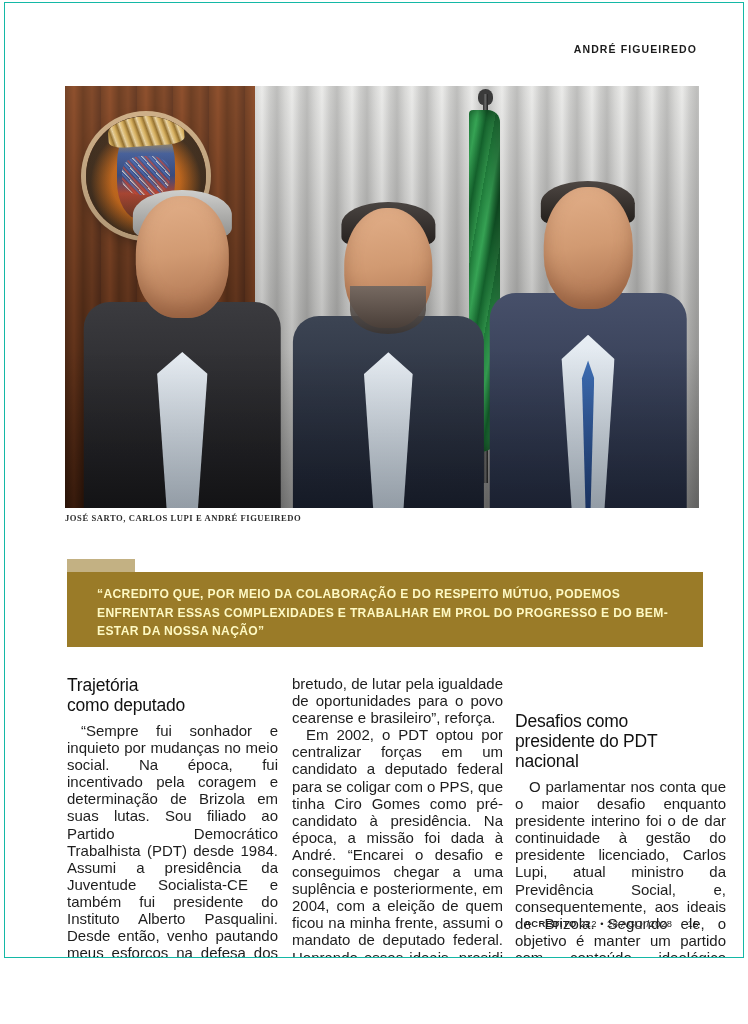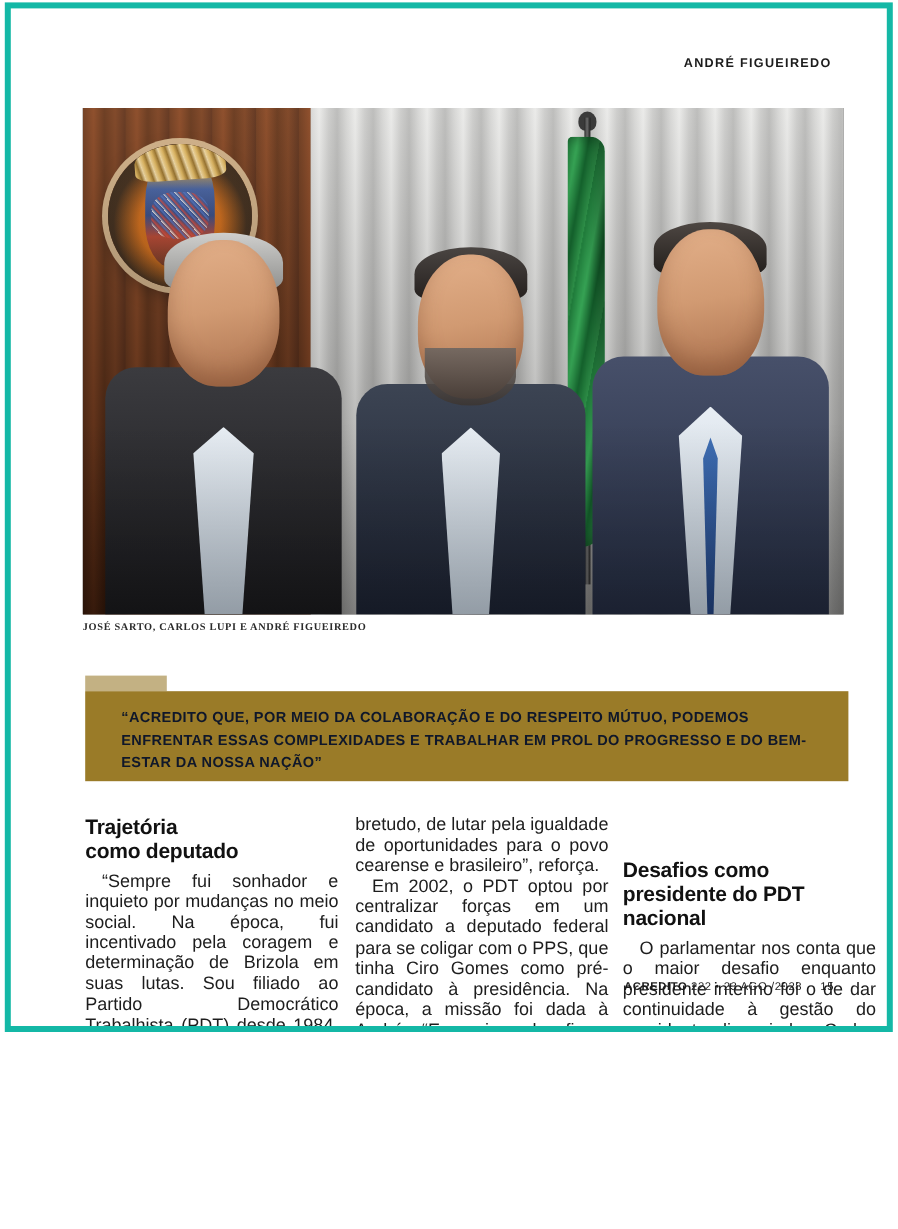--- a/index.html
+++ b/index.html
@@ -14,23 +14,23 @@
     position: relative;
     font-family: "Liberation Sans", sans-serif;
     overflow: hidden;
   }
 
   #page {
     position: absolute;
     left: 4px;
     top: 2px;
     width: 740px;
-    height: 858px;
+    height: 956px;
     background: #ffffff;
-    border: 5px solid #14b8a6;
+    border: 1px solid #14b8a6;
     box-sizing: border-box;
     overflow: hidden;
   }
 
   
   .runhead {
     position: absolute;
     right: 46px;
     top: 40px;
     font-size: 10.5px;
@@ -305,38 +305,38 @@
   }
   .quote-text {
     position: absolute;
     left: 30px;
     top: 13px;
     right: 20px;
     font-size: 12.1px;
     font-weight: bold;
     line-height: 18.5px;
     letter-spacing: .35px;
-    color: #0f172a;
+    color: #fef9c3;
   }
 
   
   .col {
     position: absolute;
     top: 672px;
     width: 211px;
   }
   #col1 { left: 62px; }
   #col2 { left: 287px; }
   #col3 { left: 510px; margin-top: 36px; }
 
   .col h2 {
     margin: 0 0 7px 0;
     font-size: 17.5px;
     line-height: 20px;
-    font-weight: bold;
+    font-weight: normal;
     letter-spacing: -.2px;
     color: #111111;
     white-space: pre-line;
   }
   .col p {
     margin: 0;
     font-size: 15px;
     line-height: 17.1px;
     color: #1d1d1d;
     text-align: justify;

